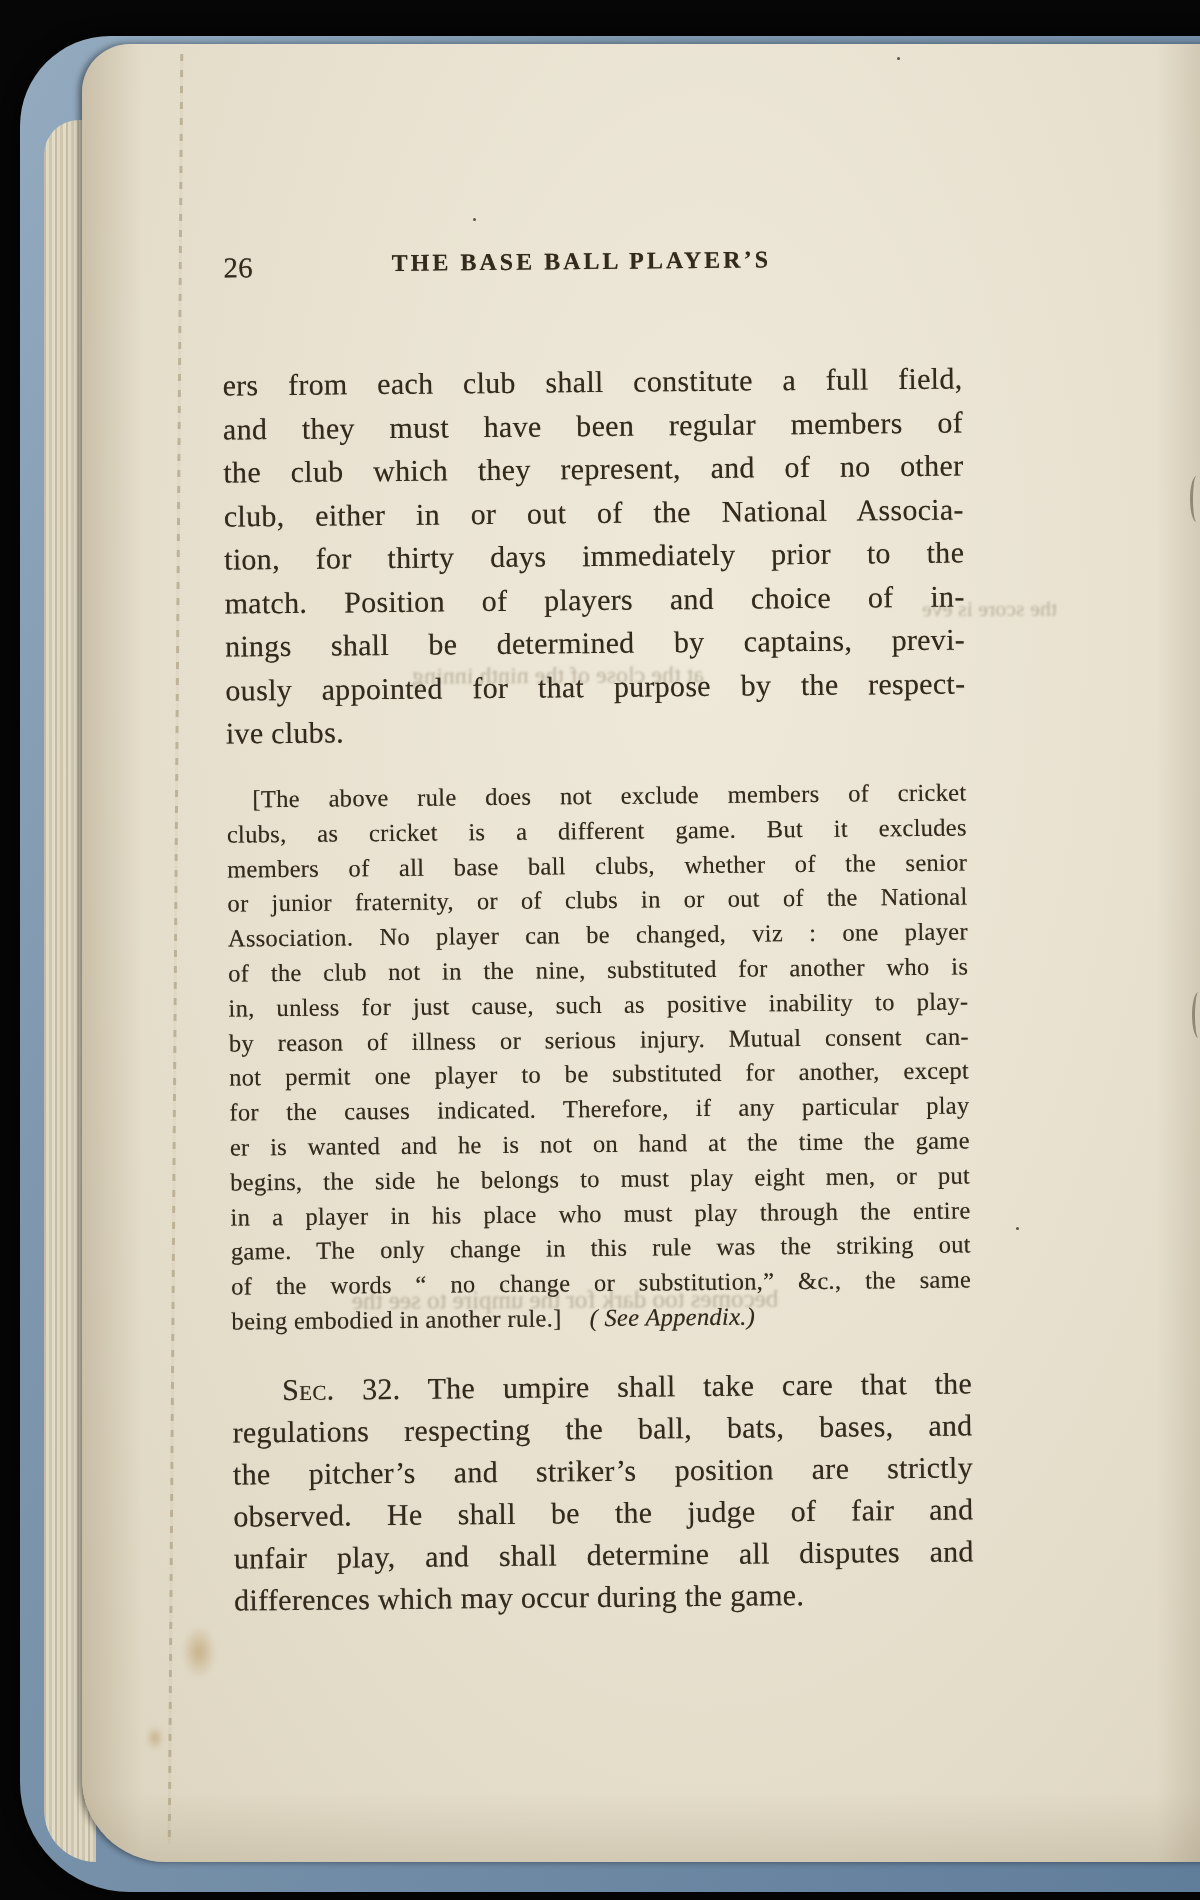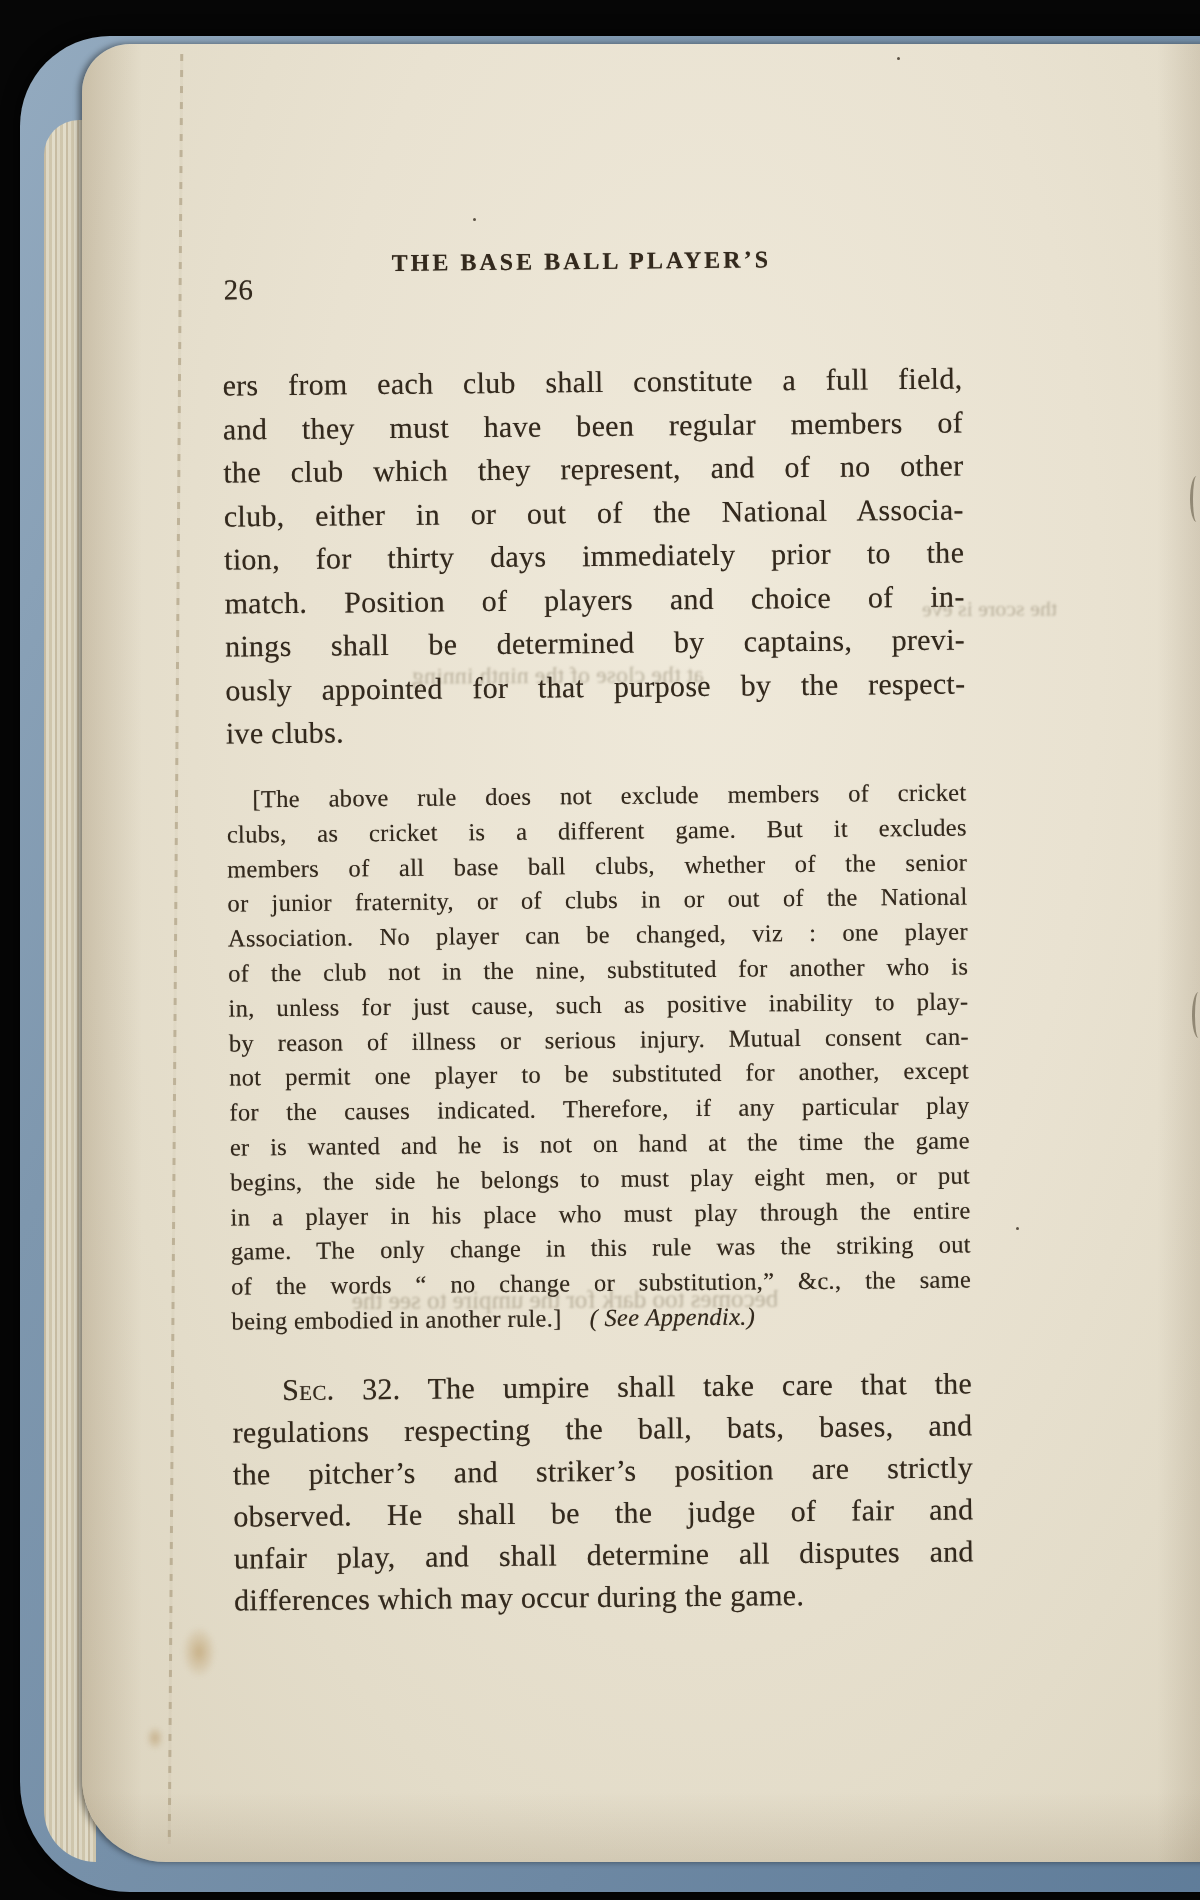--- a/index.html
+++ b/index.html
@@ -66,21 +66,21 @@
   .curl.c2 { left:1110px; top:948px; }
 
   
   .content {
     position:absolute; left:146px; top:0; width:740px; height:1818px;
     color:#33291d; transform:rotate(-0.55deg);
     text-shadow:0 0 0.7px rgba(51,41,29,0.55);
     letter-spacing:0.3px;
   }
   .header-row { position:absolute; top:200px; left:0; width:740px; height:44px; }
-  .pageno { position:absolute; left:2px; top:26px; font-size:29px;text-align:center; }
+  .pageno { position:absolute; left:2px; top:4px; font-size:29px;text-align:center; }
   .rtitle { position:absolute; left:0; top:4px; width:740px; text-align:center;
     transform:translateX(-10px);
     font-size:24px; font-weight:bold; letter-spacing:3px; }
 
   .para { position:absolute; left:0; width:740px; }
   .p1 { top:316px;  font-size:30px; line-height:43.5px; }
   .bpara { top:735px; font-size:24.5px; line-height:34.8px; }
   .s32 { top:1322px; font-size:30px; line-height:42px; }
 
   .jline { text-align:justify; text-align-last:justify; white-space:normal; }

